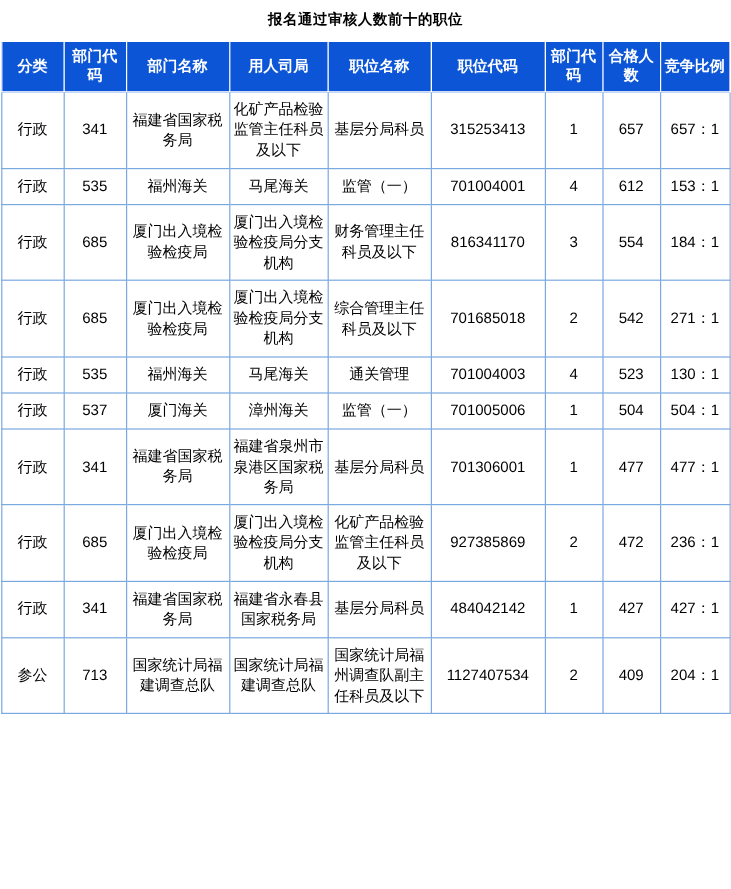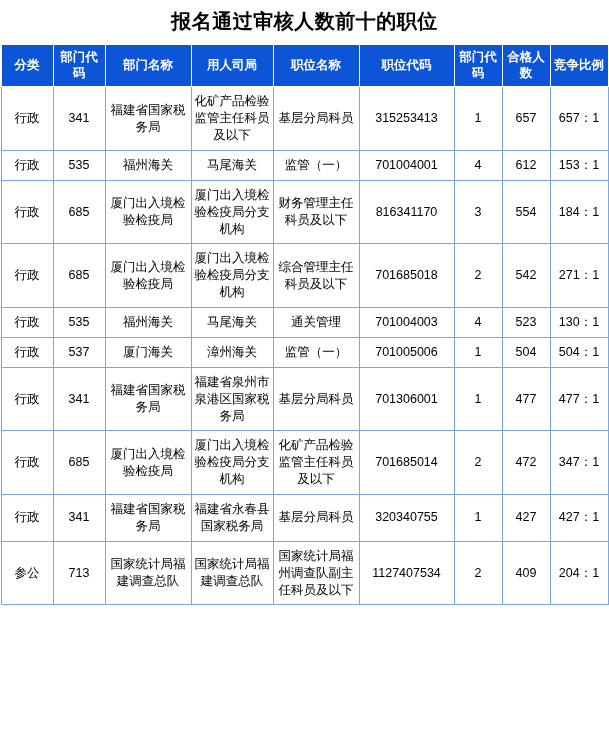--- a/index.html
+++ b/index.html
@@ -13,21 +13,21 @@
     font-family: "Liberation Sans", sans-serif;
     color: #000000;
   }
   .page {
     width: 609px;
     box-sizing: border-box;
     padding: 0;
   }
   .title {
     text-align: center;
-    font-size: 20px;
+    font-size: 12px;
     font-weight: bold;
     color: #000000;
     padding: 8px 0 9px 0;
     letter-spacing: 0.5px;
   }
   table.data {
     border-collapse: collapse;
     width: 597px;
     margin: 0 auto;
     table-layout: fixed;
@@ -170,32 +170,32 @@
         <td>1</td>
         <td>477</td>
         <td>477：1</td>
       </tr>
       <tr>
         <td>行政</td>
         <td>685</td>
         <td>厦门出入境检验检疫局</td>
         <td>厦门出入境检验检疫局分支机构</td>
         <td>化矿产品检验监管主任科员及以下</td>
-        <td>701685014</td>
+        <td>927385869</td>
         <td>2</td>
         <td>472</td>
-        <td>347：1</td>
+        <td>236：1</td>
       </tr>
       <tr>
         <td>行政</td>
         <td>341</td>
         <td>福建省国家税务局</td>
         <td>福建省永春县国家税务局</td>
         <td>基层分局科员</td>
-        <td>320340755</td>
+        <td>484042142</td>
         <td>1</td>
         <td>427</td>
         <td>427：1</td>
       </tr>
       <tr>
         <td>参公</td>
         <td>713</td>
         <td>国家统计局福建调查总队</td>
         <td>国家统计局福建调查总队</td>
         <td>国家统计局福州调查队副主任科员及以下</td>

